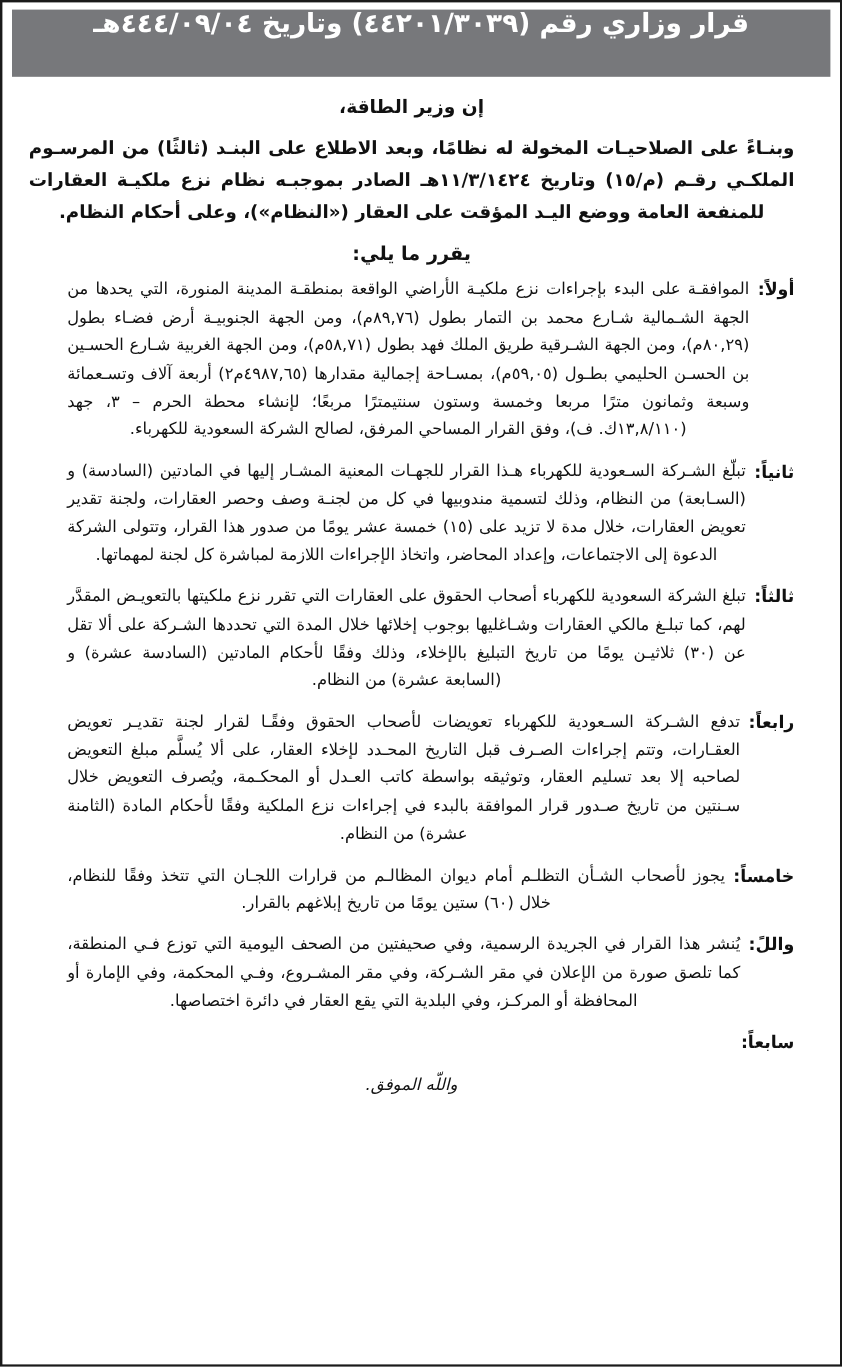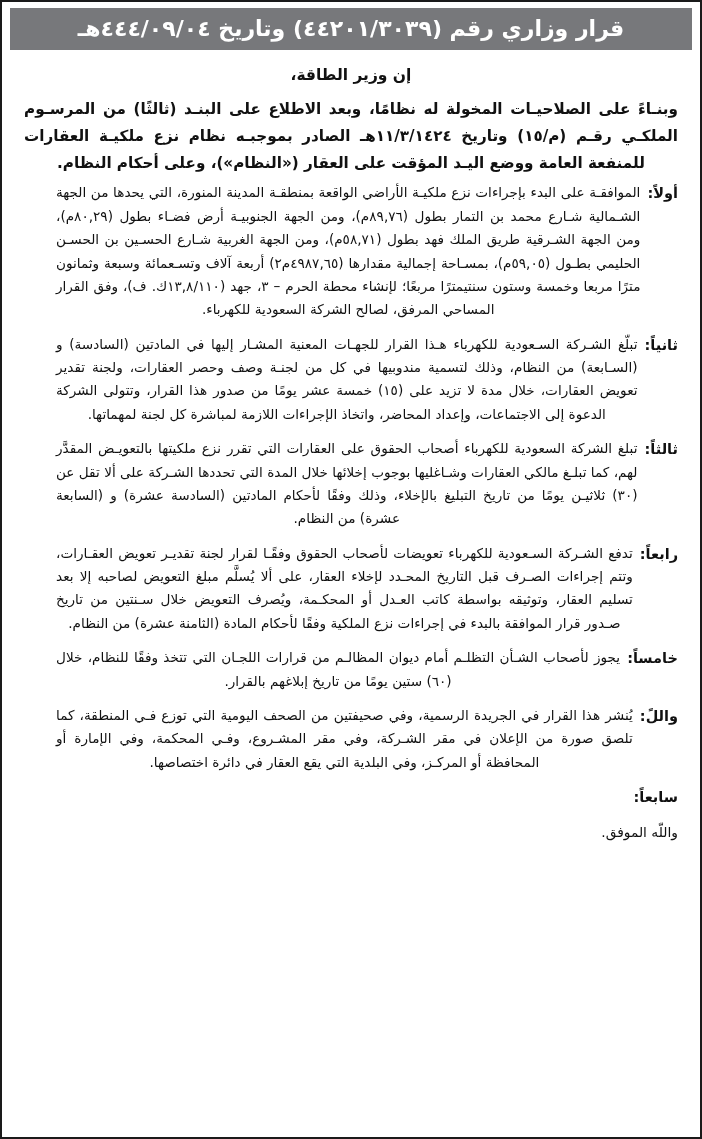--- a/index.html
+++ b/index.html
@@ -22,41 +22,41 @@
     box-sizing: border-box;
     border: 2px solid #1a1a1a;
     background: #ffffff;
     padding: 0;
   }
 
   
   .header-bar {
     margin: 6px 8px 0 8px;
     background: #77787b;
-    height: 42px;
+    height: 56px;
     display: flex;
-    align-items: center;
+    align-items: flex-start;
     justify-content: center;
     box-sizing: border-box;
     padding: 0 8px;
   }
   .header-title {
     color: #ffffff;
     font-size: 22px;
     font-weight: bold;
     line-height: 1.15;
     white-space: nowrap;
     letter-spacing: -0.2px;
     direction: rtl;
     unicode-bidi: isolate;
   }
 
   
   .body-wrap {
-    padding: 12px 22px 8px 22px;
+    padding: 12px 38px 8px 22px;
     box-sizing: border-box;
     direction: rtl;
     text-align: justify;
   }
 
   .salutation {
     font-size: 15.5px;
     font-weight: bold;
     text-align: center;
     margin: 2px 0 9px 0;
@@ -101,22 +101,24 @@
     line-height: 1.72;
     text-align: justify;
     text-align-last: center;
     letter-spacing: -0.1px;
     margin-left: 32px;
   }
 
   
   .closing {
     font-size: 13.8px;
+    text-align: center;
     margin: 8px 0 0 0;
     line-height: 1.7;
+    font-style: italic;
   }
 
   .signature {
     margin: 14px 0 0 0;
     text-align: center;
     direction: rtl;
   }
   .sig-role {
     font-size: 14.5px;
     font-weight: bold;
@@ -138,20 +140,21 @@
   <div class="header-bar">
     <div class="header-title">قرار وزاري رقم (٤٤٢٠١/٣٠٣٩) وتاريخ ٤٤٤/٠٩/٠٤هـ</div>
   </div>
 
   <div class="body-wrap">
 
     <div class="salutation">إن وزير الطاقة،</div>
 
     <div class="preamble">وبنـاءً على الصلاحيـات المخولة له نظامًا، وبعد الاطلاع على البنـد (ثالثًا) من المرسـوم الملكـي رقـم (م/١٥) وتاريخ ١١/٣/١٤٢٤هـ الصادر بموجبـه نظام نزع ملكيـة العقارات للمنفعة العامة ووضع اليـد المؤقت على العقار («النظام»)، وعلى أحكام النظام.</div>
 
+    <div class="resolves">يقرر ما يلي:</div>
 
     <div class="clause">
       <div class="clause-label">أولاً:</div>
       <div class="clause-text">الموافقـة على البدء بإجراءات نزع ملكيـة الأراضي الواقعة بمنطقـة المدينة المنورة، التي يحدها من الجهة الشـمالية شـارع محمد بن التمار بطول (٨٩,٧٦م)، ومن الجهة الجنوبيـة أرض فضـاء بطول (٨٠,٢٩م)، ومن الجهة الشـرقية طريق الملك فهد بطول (٥٨,٧١م)، ومن الجهة الغربية شـارع الحسـين بن الحسـن الحليمي بطـول (٥٩,٠٥م)، بمسـاحة إجمالية مقدارها (٤٩٨٧,٦٥م٢) أربعة آلاف وتسـعمائة وسبعة وثمانون مترًا مربعا وخمسة وستون سنتيمترًا مربعًا؛ لإنشاء محطة الحرم – ٣، جهد (١٣,٨/١١٠ك. ف)، وفق القرار المساحي المرفق، لصالح الشركة السعودية للكهرباء.</div>
     </div>
 
     <div class="clause">
       <div class="clause-label">ثانياً:</div>
       <div class="clause-text">تبلّغ الشـركة السـعودية للكهرباء هـذا القرار للجهـات المعنية المشـار إليها في المادتين (السادسة) و (السـابعة) من النظام، وذلك لتسمية مندوبيها في كل من لجنـة وصف وحصر العقارات، ولجنة تقدير تعويض العقارات، خلال مدة لا تزيد على (١٥) خمسة عشر يومًا من صدور هذا القرار، وتتولى الشركة الدعوة إلى الاجتماعات، وإعداد المحاضر، واتخاذ الإجراءات اللازمة لمباشرة كل لجنة لمهماتها.</div>
     </div>

